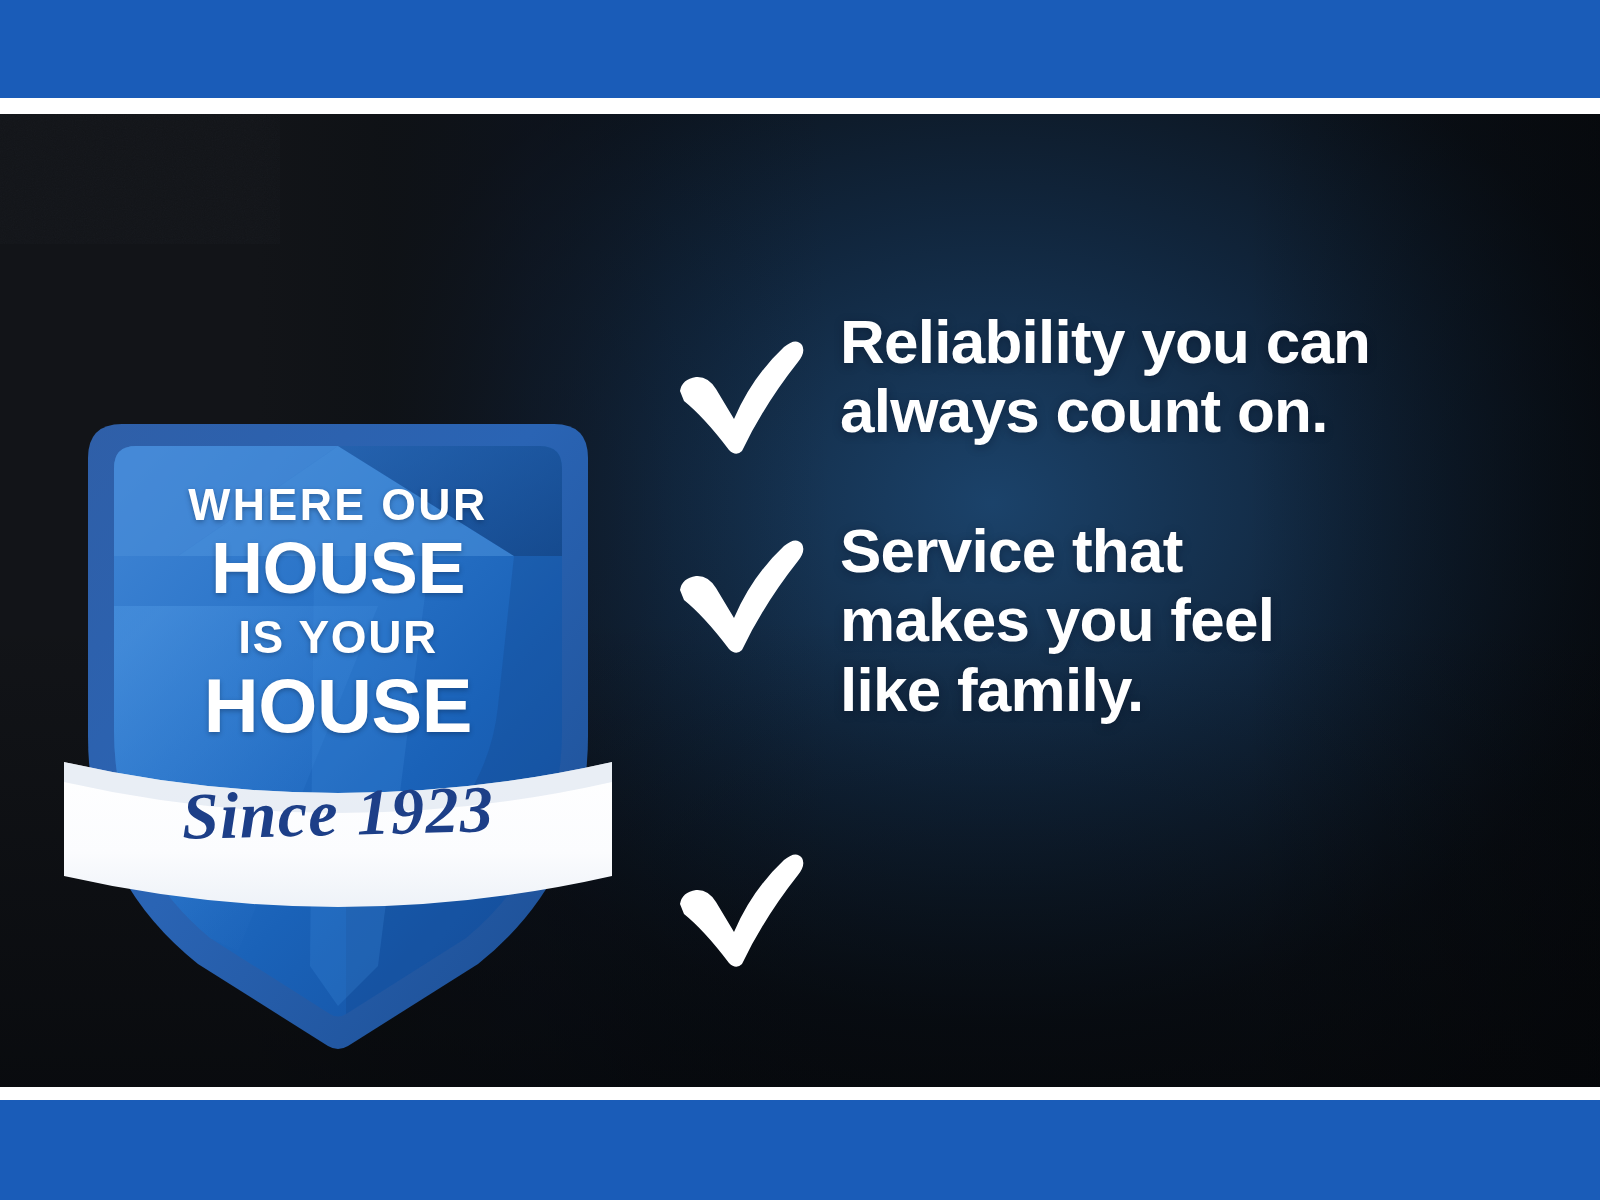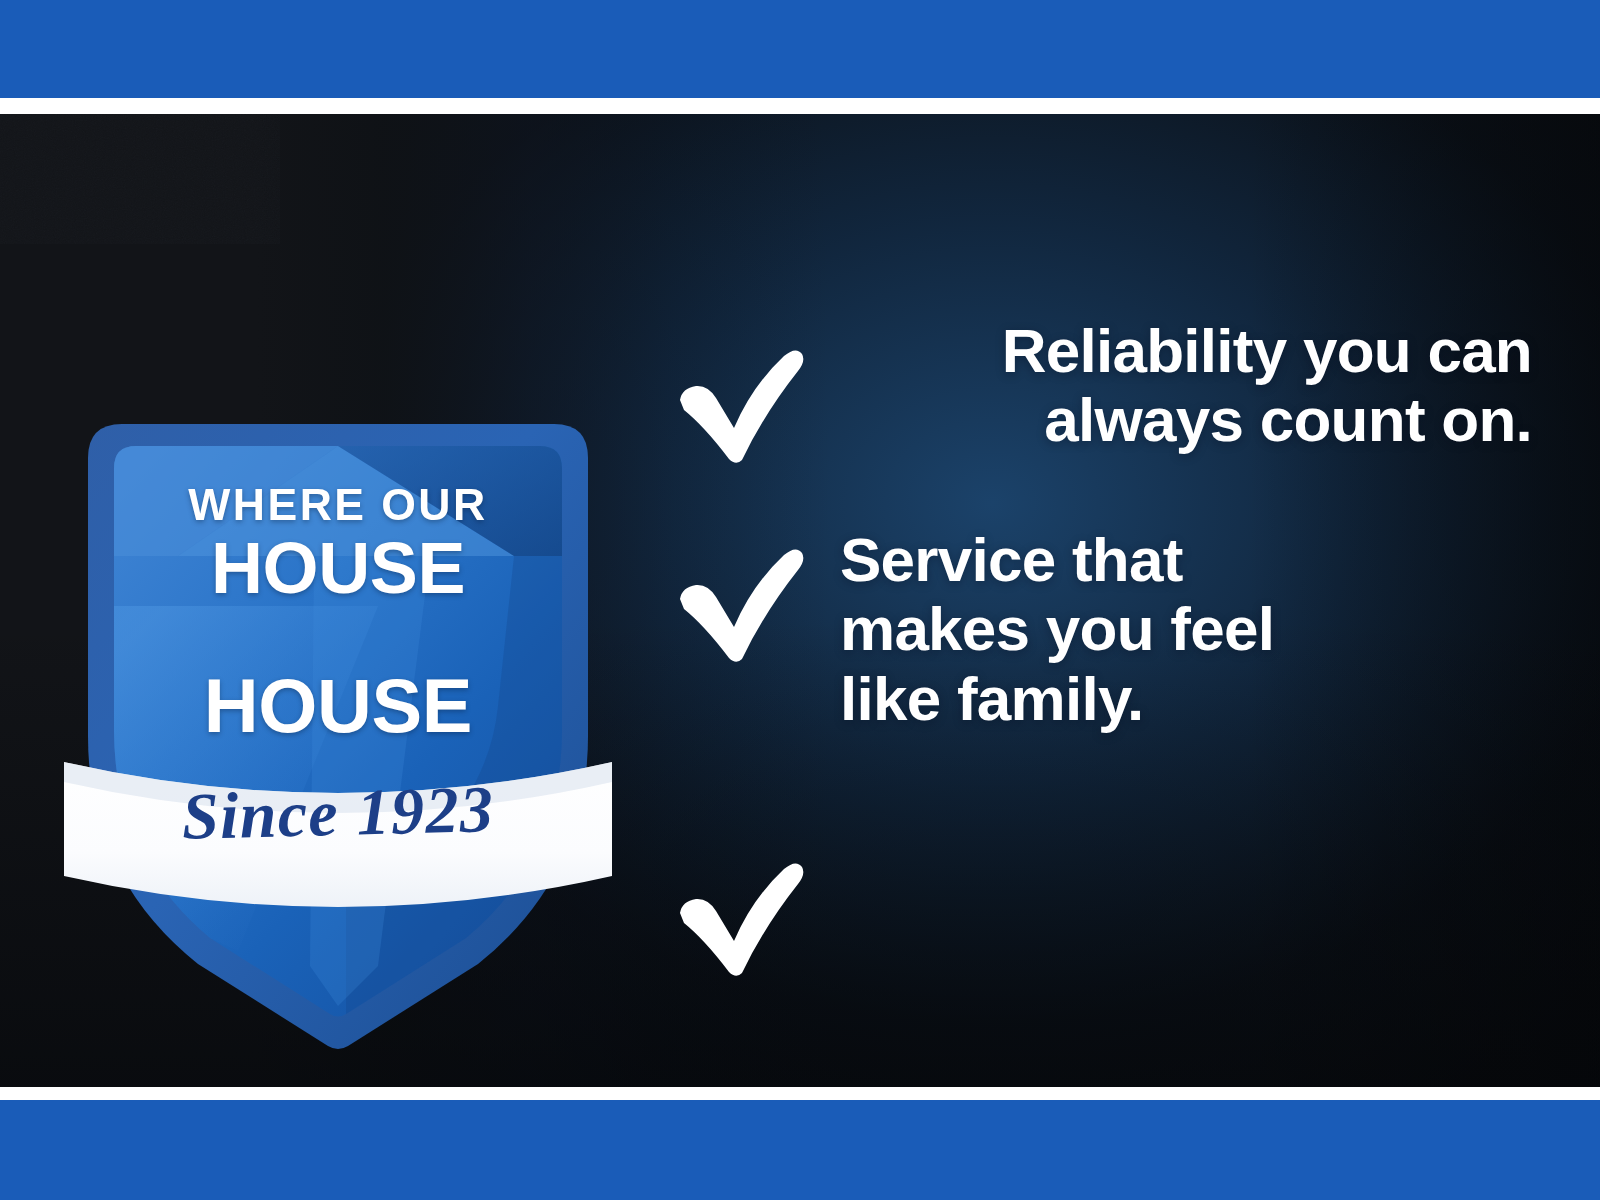--- a/index.html
+++ b/index.html
@@ -170,21 +170,21 @@
     margin-left: 168px;
     color: #ffffff;
     font-family: "Liberation Sans", sans-serif;
     font-weight: 700;
     font-size: 62px;
     line-height: 1.12;
     letter-spacing: -0.012em;
     text-shadow: 0 2px 10px rgba(2,12,28,0.35);
     white-space: pre-line;
   }
-  .b1 { margin-top: 12px; text-align: right;   }
+  .b1 { margin-top: 3px;   }
   .b2 { margin-top: 70px; }
   .b3 { margin-top: 102px; }
   .b1 .check { top: 28px; }
   .b2 .check { top: 18px; }
   .b3 .check { top: 22px; }
 </style>
 </head>
 <body>
 
 <div id="poster">
@@ -261,20 +261,21 @@
 
         <path d="M 236 150 L 352 150 L 300 560 L 260 600 L 232 560 Z" fill="#3f8cdb" opacity="0.26"></path>
 
         <path d="M -14 356 Q 260 418 534 356 L 534 470 Q 260 532 -14 470 Z" fill="url(#ribbonGrad)"></path>
         <path d="M -14 356 Q 260 418 534 356 L 534 376 Q 260 438 -14 376 Z" fill="#d7e0ec" opacity="0.55"></path>
       </svg>
 
       <div class="badge-text">
         <div class="bt-line bt-1">WHERE OUR</div>
         <div class="bt-line bt-2">HOUSE</div>
+        <div class="bt-line bt-3">IS YOUR</div>
         <div class="bt-line bt-4">HOUSE</div>
         <div class="ribbon-text">Since 1923</div>
       </div>
     </div>
 
     <div class="bullets">
 
       <div class="bullet b1">
         <span class="check">
           <svg viewBox="0 0 136 120" xmlns="http://www.w3.org/2000/svg">

